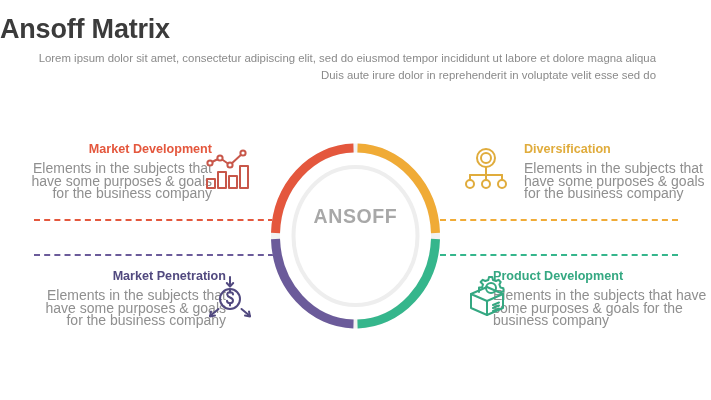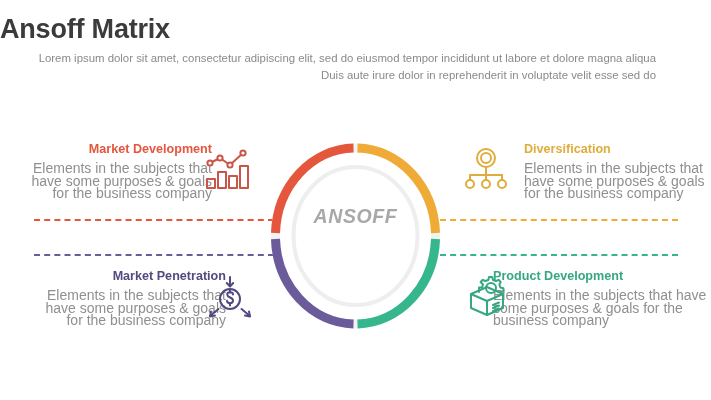--- a/index.html
+++ b/index.html
@@ -69,21 +69,20 @@
     position: absolute;
     left: 0;
     top: 64px;
     width: 177px;
     text-align: center;
     font-size: 19.5px;
     font-weight: bold;
     line-height: 24px;
     color: #a8a8a8;
     letter-spacing: 0.6px;
-    font-style: italic;
   }
 
   
   .block { position: absolute; width: 190px; }
   .block-title {
     font-size: 12.6px;
     font-weight: bold;
     margin: 0 0 5px 0;
     line-height: 15px;
   }

